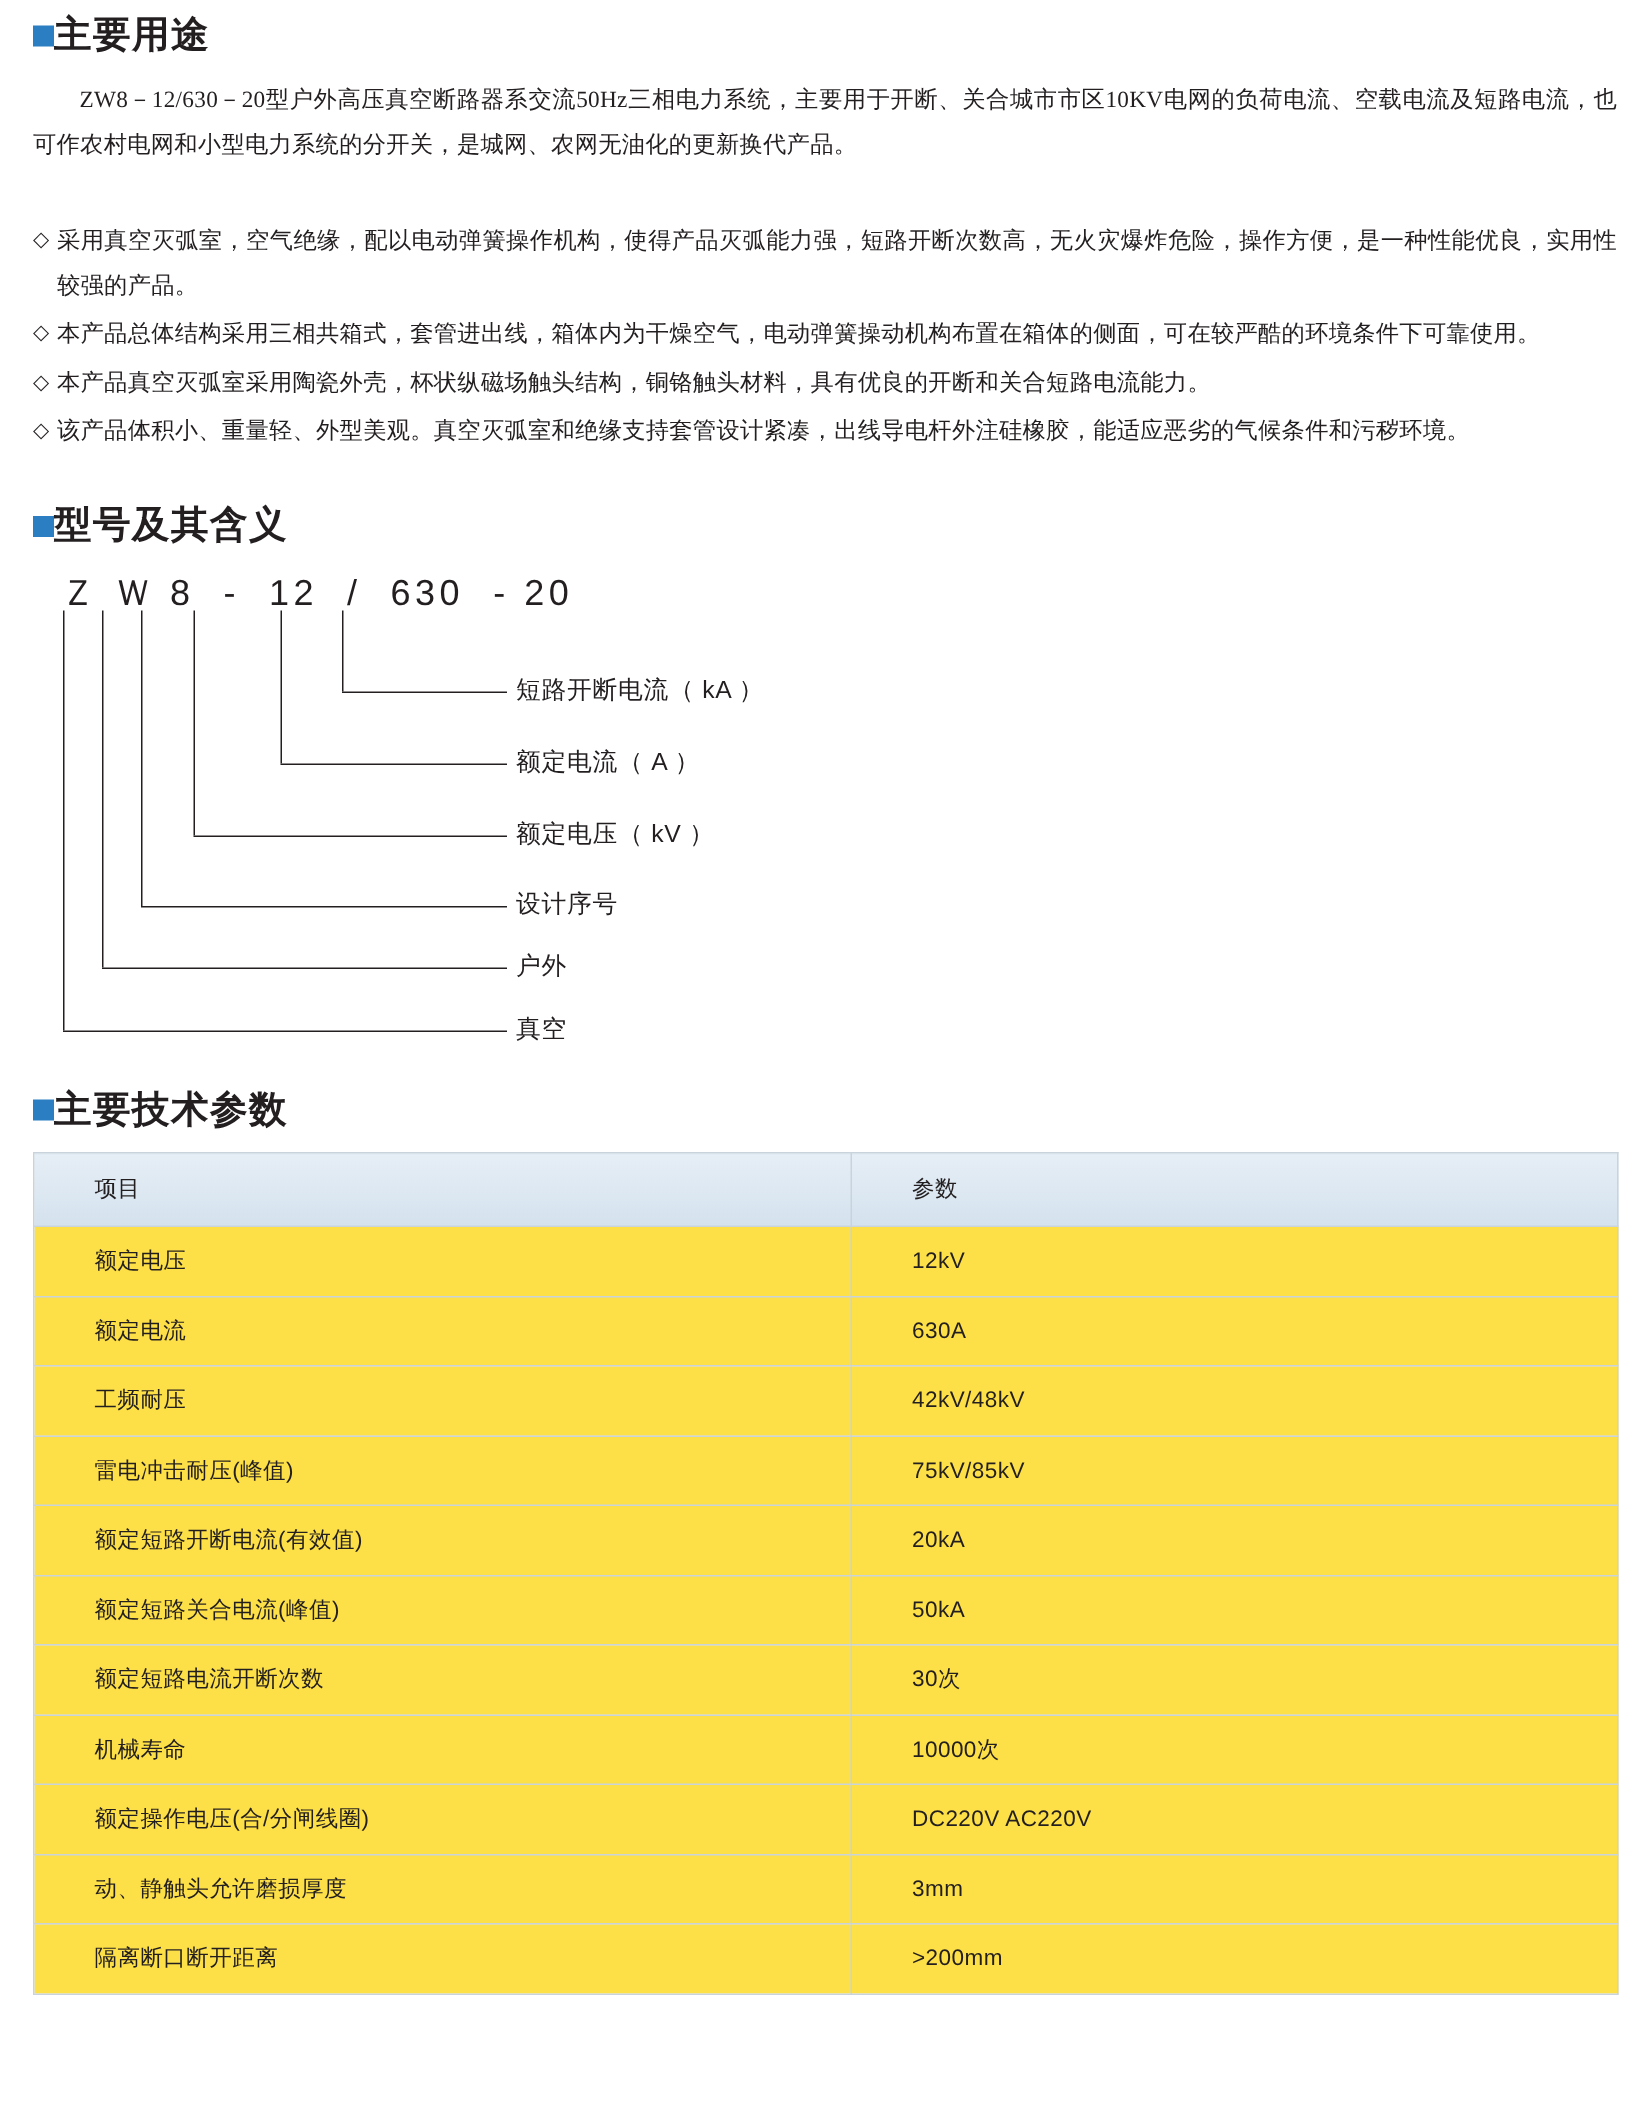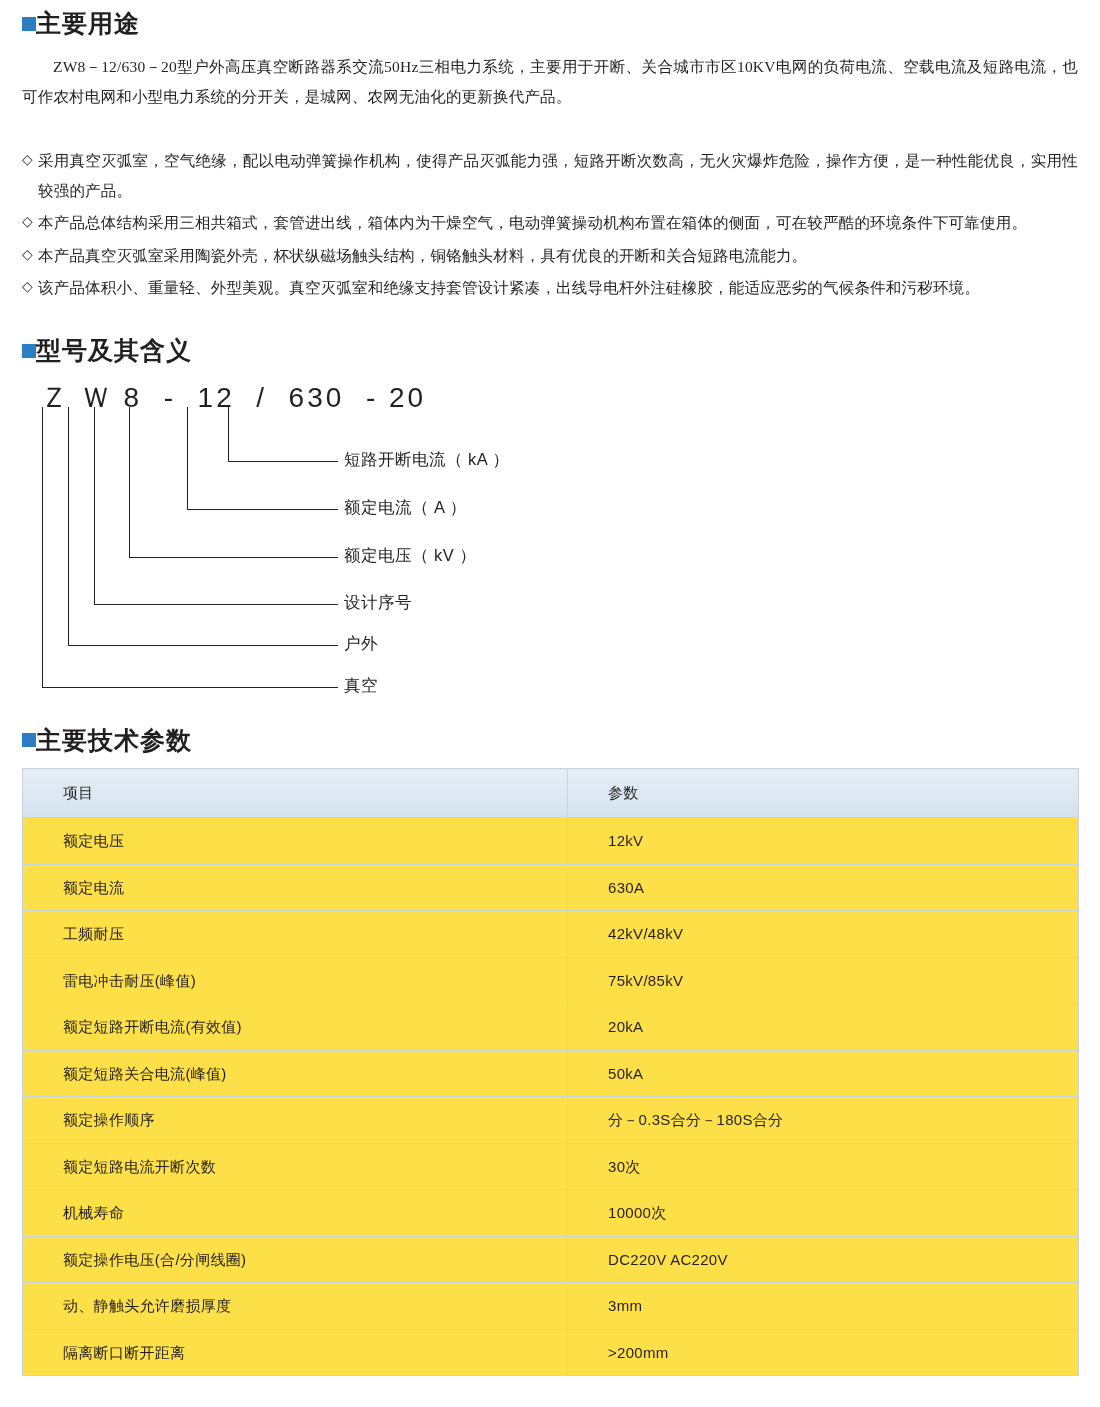--- a/index.html
+++ b/index.html
@@ -81,21 +81,21 @@
   
   .model {
     position: relative;
     height: 300px;
     margin-top: 6px;
   }
   .model .code {
     position: absolute;
     left: 18px;
     top: 0;
-    font-size: 28px;
+    font-size: 24px;
     letter-spacing: 3px;
     white-space: pre;
   }
   .model .vline {
     position: absolute;
     width: 1px;
     background: #231f20;
   }
   .model .hline {
     position: absolute;
@@ -239,24 +239,20 @@
         </tr>
         <tr>
           <td>额定短路开断电流(有效值)</td>
           <td>20kA</td>
         </tr>
         <tr>
           <td>额定短路关合电流(峰值)</td>
           <td>50kA</td>
         </tr>
         <tr>
-          <td>额定操作顺序</td>
-          <td>分－0.3S合分－180S合分</td>
-        </tr>
-        <tr>
           <td>额定短路电流开断次数</td>
           <td>30次</td>
         </tr>
         <tr>
           <td>机械寿命</td>
           <td>10000次</td>
         </tr>
         <tr>
           <td>额定操作电压(合/分闸线圈)</td>
           <td>DC220V AC220V</td>

